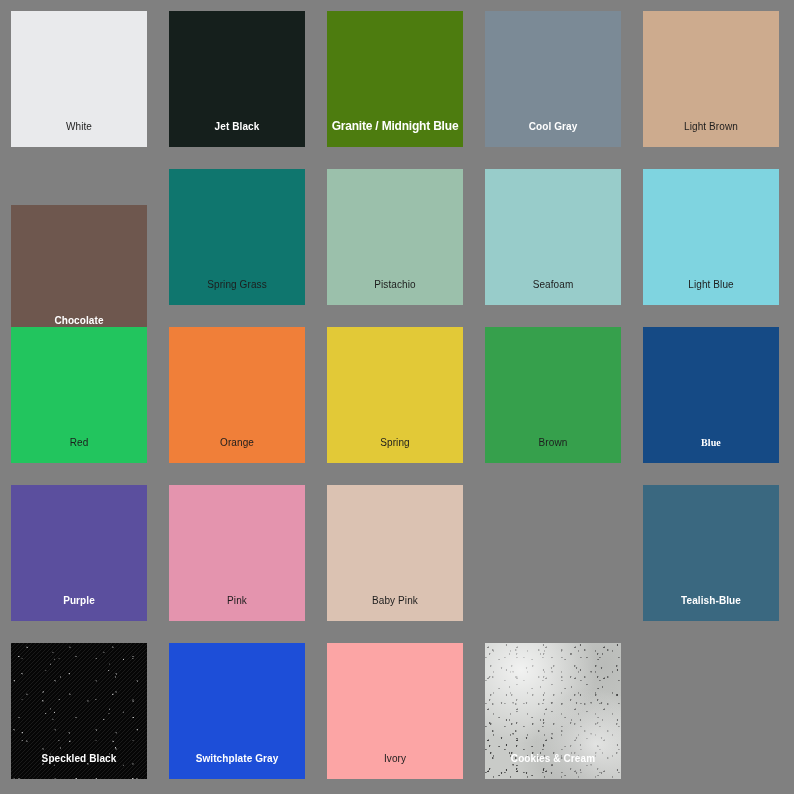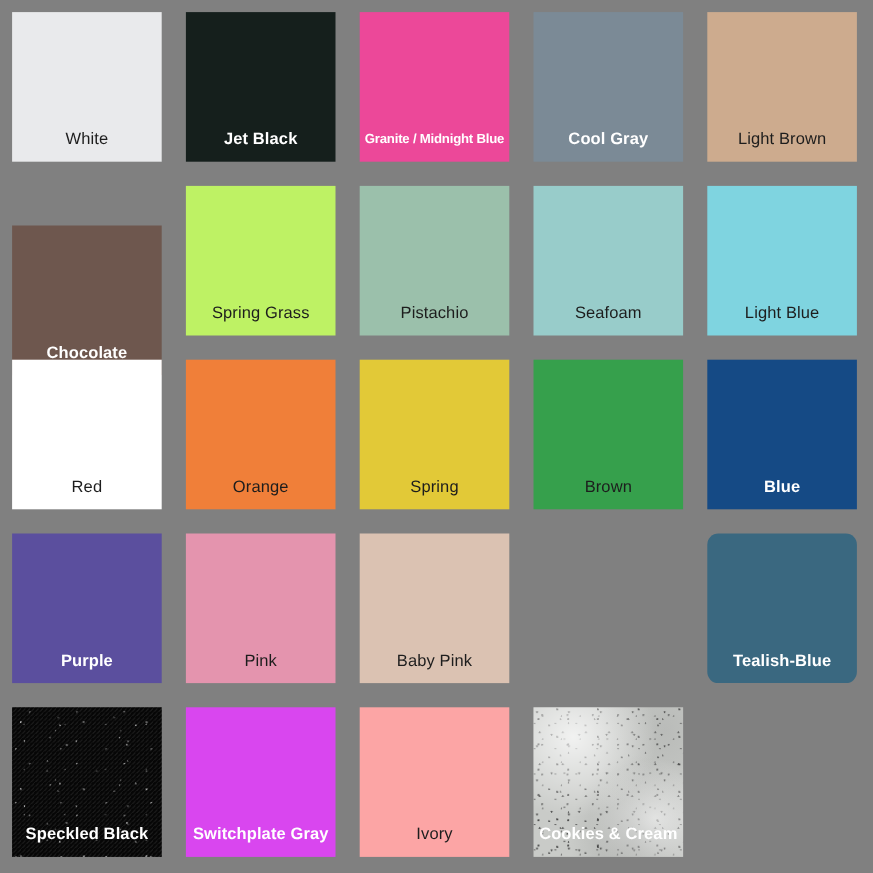--- a/index.html
+++ b/index.html
@@ -38,21 +38,21 @@
   .swatch.empty {
     background: transparent;
   }
 
   .swatch-label {
     position: absolute;
     left: 0;
     right: 0;
     bottom: 13px;
     text-align: center;
-    font-size: 15px;
+    font-size: 10px;
     line-height: 15px;
     letter-spacing: 0.1px;
     white-space: nowrap;
   }
 
   .swatch-label.dark {
     color: #1d1d1d;
     font-weight: 400;
   }
   .swatch-label.light {
@@ -132,76 +132,76 @@
 </head>
 <body>
 
 <div id="swatch-grid" style="background: rgb(128, 128, 128); grid-template-columns: repeat(5, 136px); grid-template-rows: repeat(5, 136px);">
     <div class="swatch" style="background: rgb(233, 234, 236);">
       <div class="swatch-label dark">White</div>
     </div>
     <div class="swatch" style="background: rgb(21, 31, 28);">
       <div class="swatch-label light">Jet Black</div>
     </div>
-    <div class="swatch" style="background: #ec4899; text-decoration: underline;">
+    <div class="swatch" style="background: #4d7c0f; text-decoration: underline;">
       <div class="swatch-label light tight">Granite / Midnight Blue</div>
     </div>
     <div class="swatch" style="background: rgb(123, 138, 150);">
       <div class="swatch-label light">Cool Gray</div>
     </div>
     <div class="swatch" style="background: rgb(205, 171, 142);">
       <div class="swatch-label dark">Light Brown</div>
     </div>
     <div class="swatch" style="background: rgb(110, 87, 78); margin-top: 36px;">
       <div class="swatch-label light">Chocolate</div>
     </div>
-    <div class="swatch" style="background: #bef264; padding-left: 48px;">
+    <div class="swatch" style="background: #0f766e; padding-left: 48px;">
       <div class="swatch-label dark">Spring Grass</div>
     </div>
     <div class="swatch" style="background: rgb(155, 192, 171);">
       <div class="swatch-label dark">Pistachio</div>
     </div>
     <div class="swatch" style="background: rgb(152, 204, 202);">
       <div class="swatch-label dark">Seafoam</div>
     </div>
     <div class="swatch" style="background: rgb(127, 212, 224);">
       <div class="swatch-label dark">Light Blue</div>
     </div>
-    <div class="swatch" style="background: #ffffff; text-decoration: underline;">
+    <div class="swatch" style="background: #22c55e; text-decoration: underline;">
       <div class="swatch-label dark">Red</div>
     </div>
     <div class="swatch" style="background: rgb(240, 127, 57);">
       <div class="swatch-label dark">Orange</div>
     </div>
     <div class="swatch" style="background: rgb(226, 201, 55);">
       <div class="swatch-label dark">Spring</div>
     </div>
     <div class="swatch" style="background: rgb(54, 160, 76);">
       <div class="swatch-label dark">Brown</div>
     </div>
-    <div class="swatch" style="background: rgb(21, 74, 133);">
+    <div class="swatch" style="background: rgb(21, 74, 133); font-family: Liberation Serif, serif;">
       <div class="swatch-label light">Blue</div>
     </div>
     <div class="swatch" style="background: rgb(91, 79, 158);">
       <div class="swatch-label light">Purple</div>
     </div>
     <div class="swatch" style="background: rgb(228, 148, 174);">
       <div class="swatch-label dark">Pink</div>
     </div>
     <div class="swatch" style="background: rgb(219, 194, 178);">
       <div class="swatch-label dark">Baby Pink</div>
     </div>
     <div class="swatch empty"></div>
-    <div class="swatch" style="background: rgb(58, 104, 128); border-radius: 10px;">
+    <div class="swatch" style="background: rgb(58, 104, 128);">
       <div class="swatch-label light">Tealish-Blue</div>
     </div>
     <div class="swatch tex-speckled-black">
       <div class="swatch-label light">Speckled Black</div>
     </div>
-    <div class="swatch" style="background: #d946ef; padding-left: 35px;">
+    <div class="swatch" style="background: #1d4ed8; padding-left: 35px;">
       <div class="swatch-label light">Switchplate Gray</div>
     </div>
     <div class="swatch" style="background: #fca5a5;">
       <div class="swatch-label dark">Ivory</div>
     </div>
     <div class="swatch tex-cookies-cream">
       <div class="swatch-label light">Cookies &amp; Cream</div>
     </div>
   </div>
 

